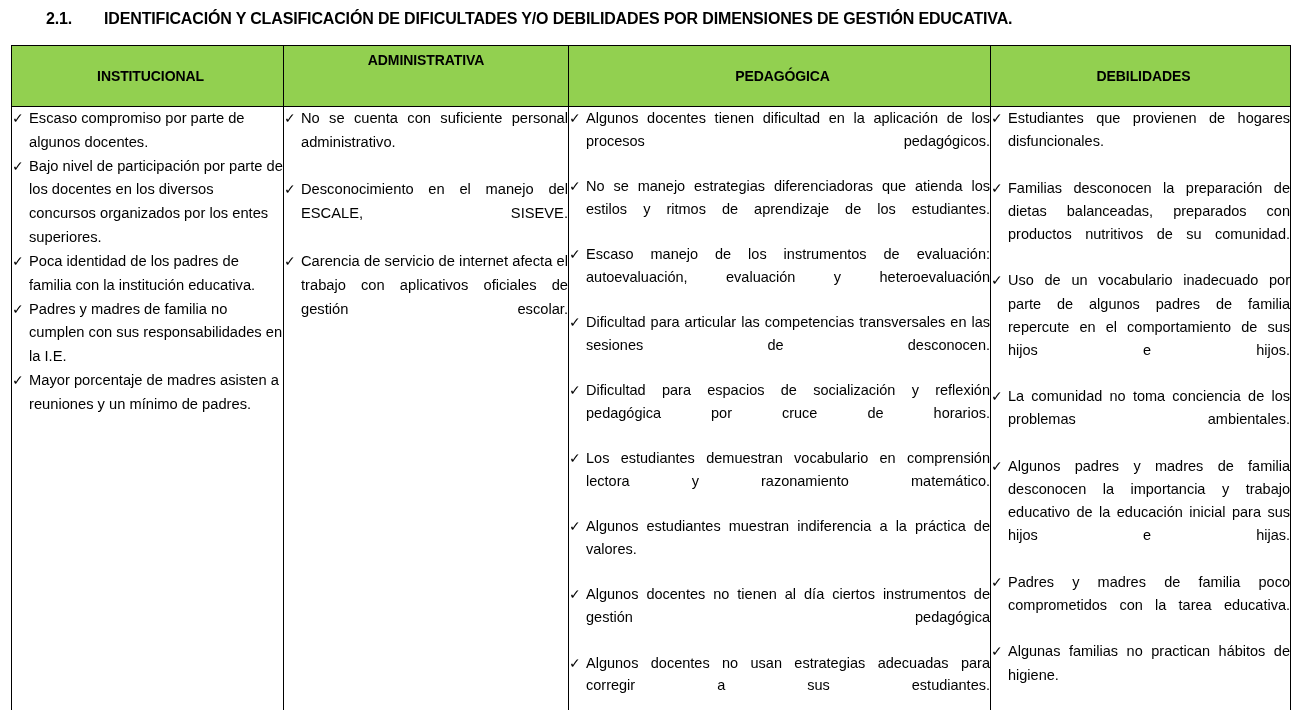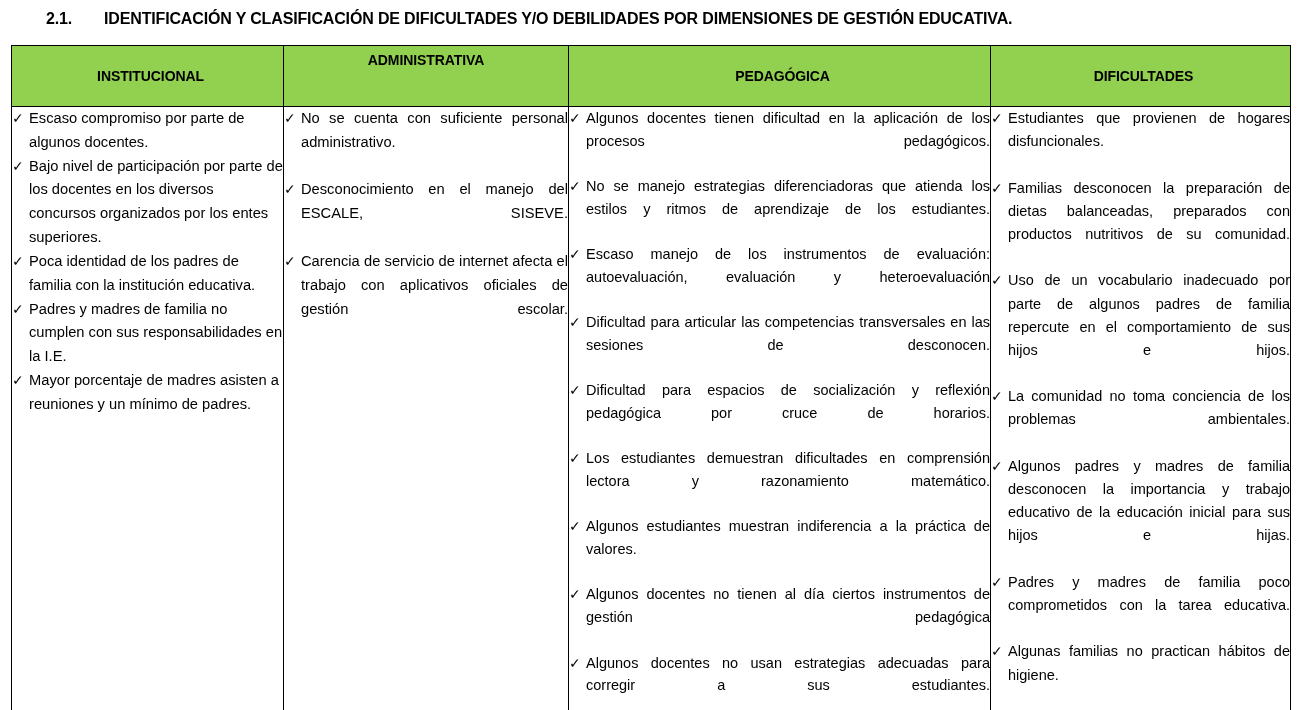--- a/index.html
+++ b/index.html
@@ -137,21 +137,21 @@
         <col class="c1">
           <col class="c2">
           <col class="c3">
           <col class="c4">
       </colgroup>
       <thead>
         <tr>
           <th class="vmid">INSTITUCIONAL</th>
           <th class="vtop">ADMINISTRATIVA</th>
           <th class="vmid">PEDAGÓGICA</th>
-          <th class="vmid">DIFICULTADES</th>
+          <th class="vmid">DEBILIDADES</th>
         </tr>
       </thead>
       <tbody>
         <tr>
           <td class="col1">
             <ul class="items">
                 <li class="left"><span class="tick">✓</span><span>Escaso compromiso por parte de algunos docentes.</span></li>
                 <li class="left"><span class="tick">✓</span><span>Bajo nivel de participación por parte de los docentes en los diversos concursos organizados por los entes superiores.</span></li>
                 <li class="left"><span class="tick">✓</span><span>Poca identidad de los padres de familia con la institución educativa.</span></li>
                 <li class="left"><span class="tick">✓</span><span>Padres y madres de familia no cumplen con sus responsabilidades en la I.E.</span></li>
@@ -165,21 +165,21 @@
                 <li class="just"><span class="tick">✓</span><span>Carencia de servicio de internet afecta el trabajo con aplicativos oficiales de gestión escolar.</span></li>
               </ul>
           </td>
           <td class="col3">
             <ul class="items">
                 <li class="just"><span class="tick">✓</span><span>Algunos docentes tienen dificultad en la aplicación de los procesos pedagógicos.</span></li>
                 <li class="just"><span class="tick">✓</span><span>No se manejo estrategias diferenciadoras que atienda  los estilos y ritmos de aprendizaje de los estudiantes.</span></li>
                 <li class="just"><span class="tick">✓</span><span>Escaso manejo de los instrumentos de evaluación: autoevaluación, evaluación y heteroevaluación</span></li>
                 <li class="just"><span class="tick">✓</span><span>Dificultad para articular las competencias transversales en las sesiones de desconocen.</span></li>
                 <li class="just"><span class="tick">✓</span><span>Dificultad para espacios de socialización y reflexión pedagógica por cruce de horarios.</span></li>
-                <li class="just"><span class="tick">✓</span><span>Los estudiantes demuestran dificultades en comprensión lectora y razonamiento matemático.</span></li>
+                <li class="just"><span class="tick">✓</span><span>Los estudiantes demuestran vocabulario en comprensión lectora y razonamiento matemático.</span></li>
                 <li class="just"><span class="tick">✓</span><span>Algunos estudiantes muestran indiferencia a la práctica de valores.</span></li>
                 <li class="just"><span class="tick">✓</span><span>Algunos docentes no tienen al día ciertos instrumentos de gestión pedagógica</span></li>
                 <li class="just"><span class="tick">✓</span><span>Algunos docentes no usan estrategias adecuadas para corregir a sus estudiantes.</span></li>
               </ul>
           </td>
           <td class="col4">
             <ul class="items">
                 <li class="just"><span class="tick">✓</span><span>Estudiantes que provienen de hogares disfuncionales.</span></li>
                 <li class="just"><span class="tick">✓</span><span>Familias desconocen la preparación de dietas balanceadas, preparados con productos nutritivos de su comunidad.</span></li>
                 <li class="just"><span class="tick">✓</span><span>Uso de un vocabulario inadecuado por parte de algunos padres de familia repercute en el comportamiento de sus hijos e hijos.</span></li>

